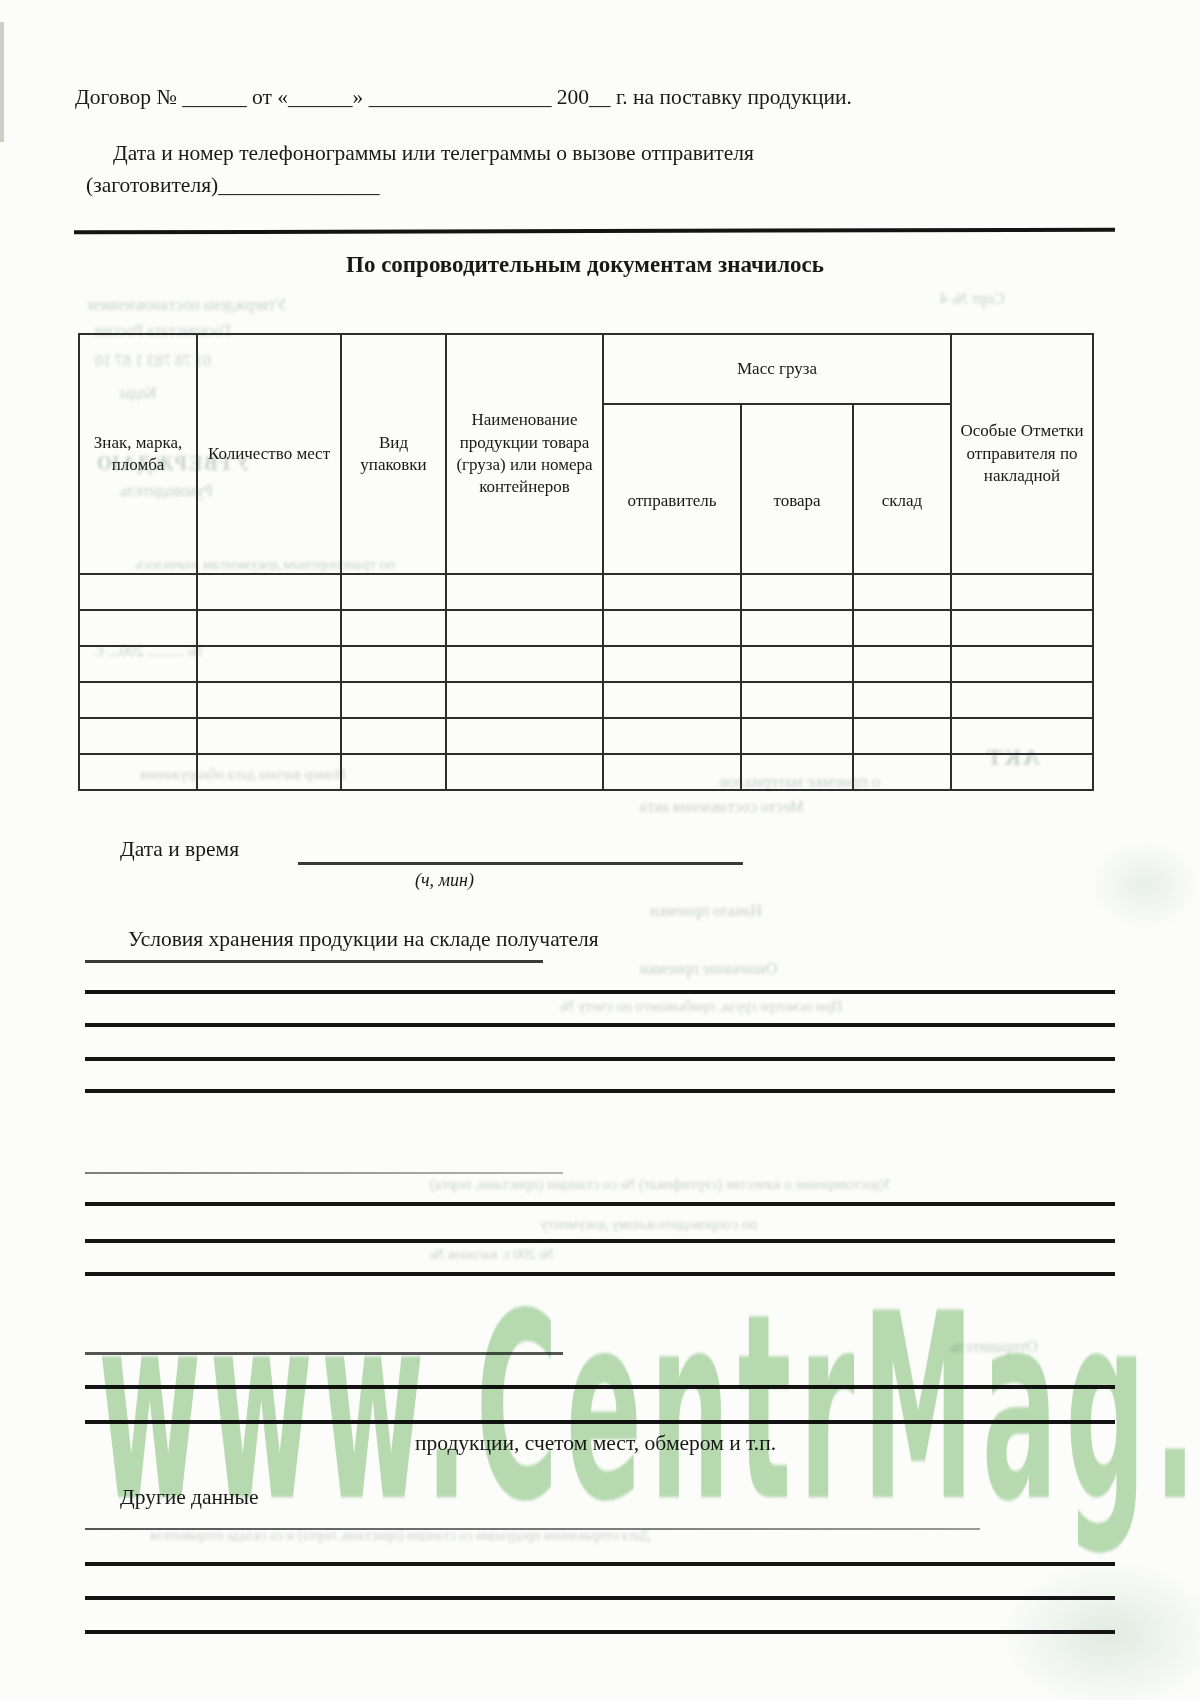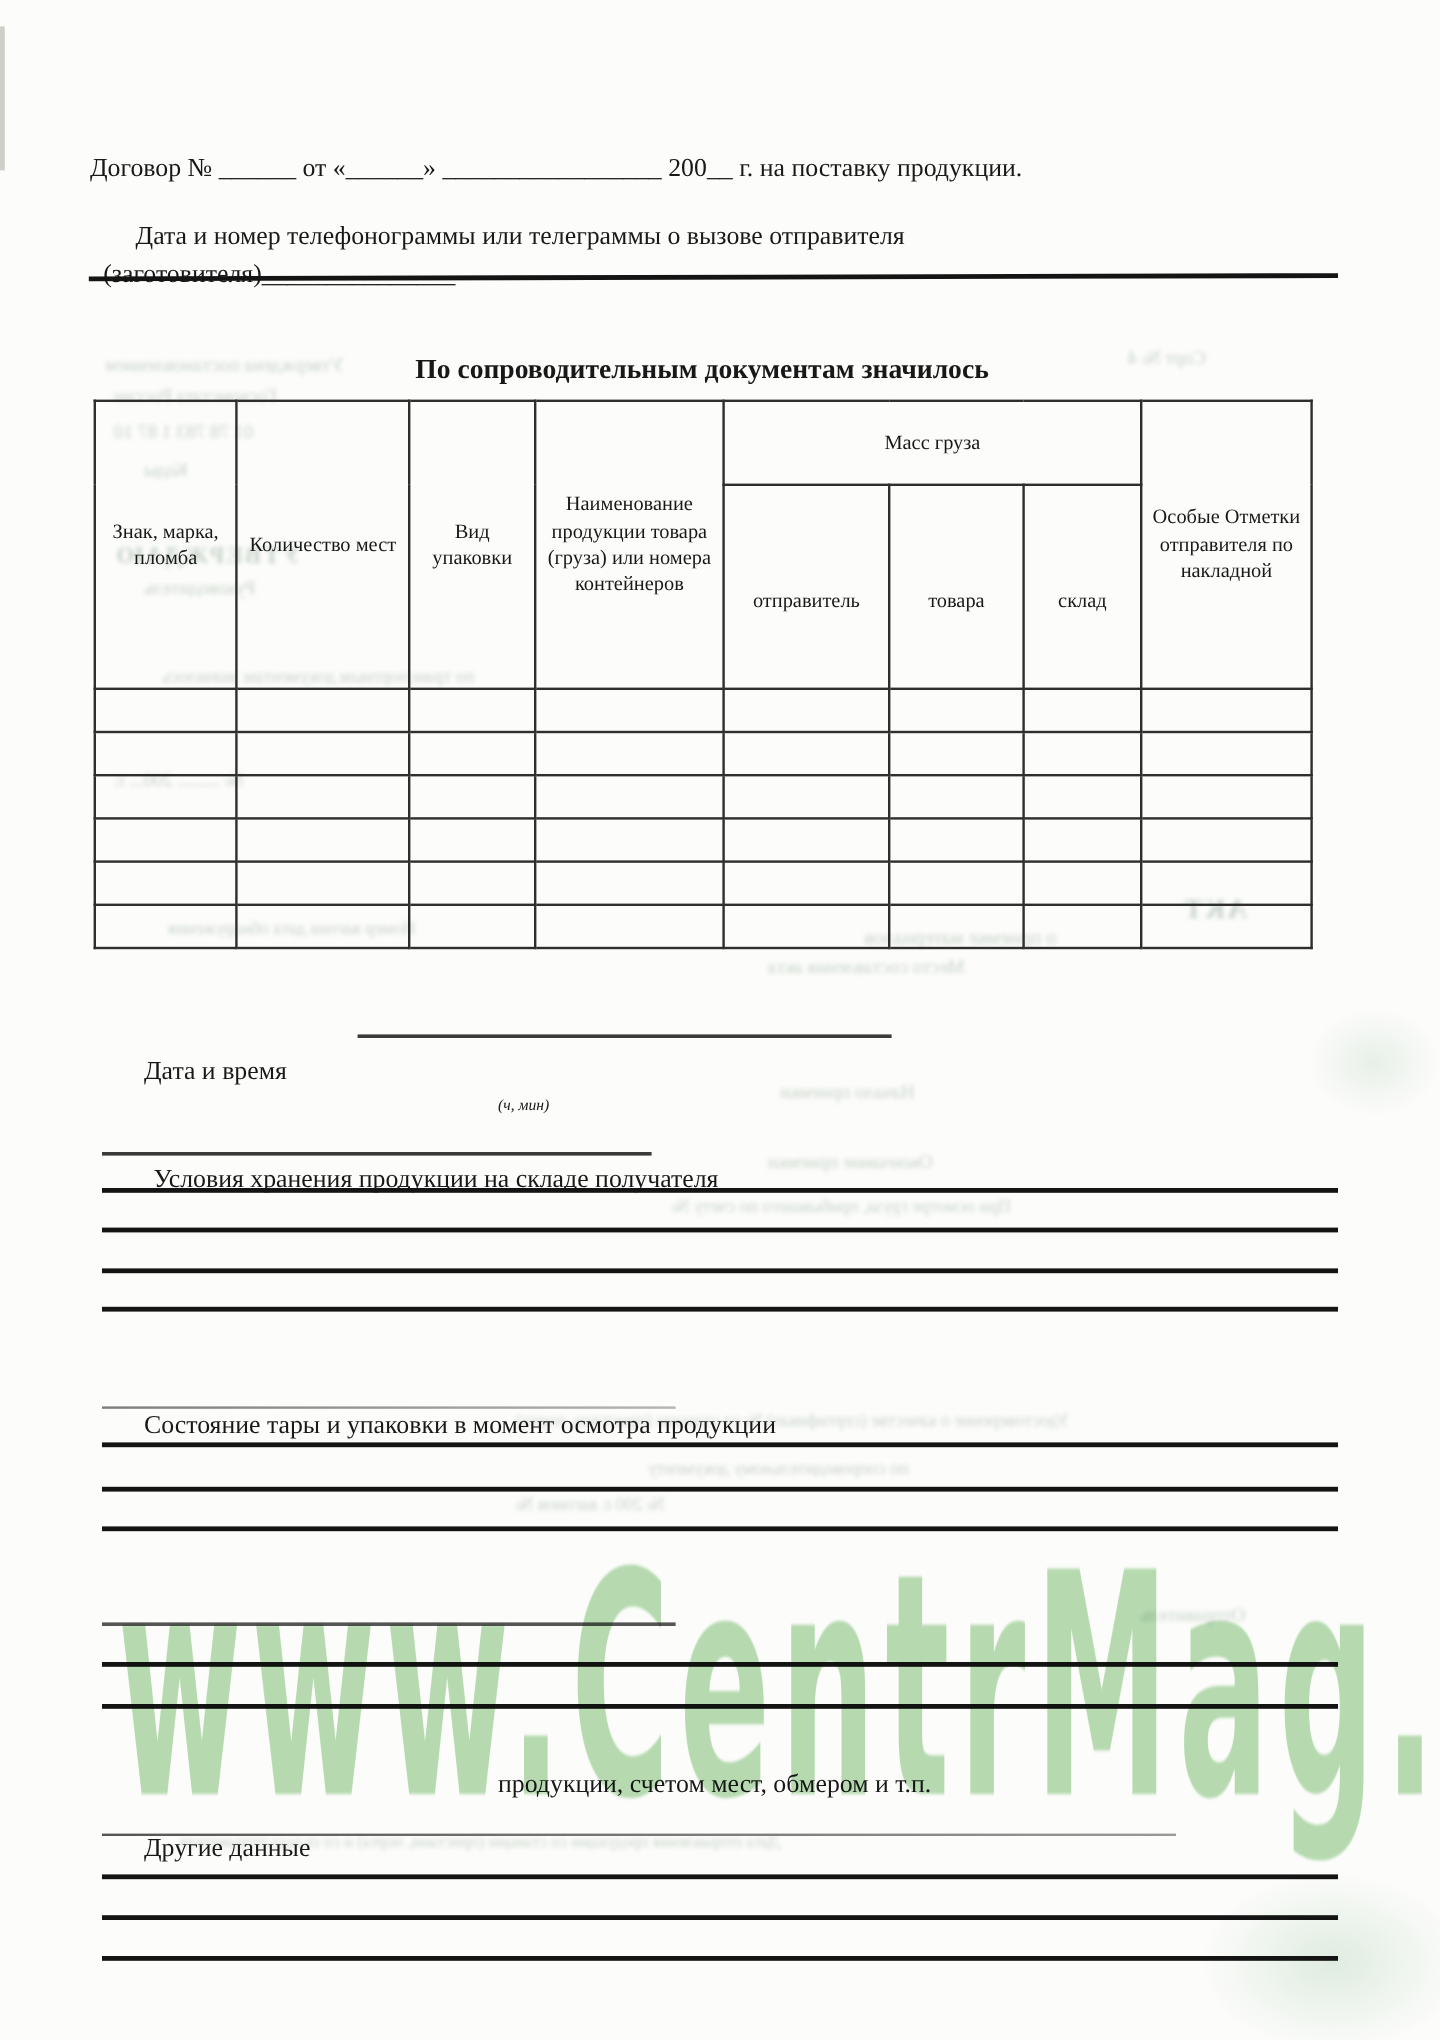--- a/index.html
+++ b/index.html
@@ -5,31 +5,31 @@
   html,body{margin:0;padding:0;background:#e8e8e4;}
   .page{
     position:relative;
     width:1200px;height:1700px;
     margin:0 auto;
     background:#fcfcfa;
     font-family:"Liberation Serif","DejaVu Serif",serif;
     color:#181818;
     overflow:hidden;
   }
-  .abs{position:absolute;white-space:nowrap;margin-top:43px;}
+  .abs{position:absolute;white-space:nowrap;}
   .z2{z-index:2;}
   
   .rule{position:absolute;background:#141414;height:3.5px;z-index:2;}
   .rule.mid{height:2.5px;background:#3a3a3a;}
   .rule.thin{height:2px;background:linear-gradient(to right,#555,#999);}
   .rule.faint{height:2px;background:linear-gradient(to right,#7d7d7d,#b5b5b5);}
   
   .t21{font-size:21.5px;line-height:1.3;}
   .title{font-size:23px;font-weight:bold;text-align:center;}
-  .hint{font-style:italic;font-size:13px;}
+  .hint{font-style:italic;font-size:18px;}
   
   .goods-table{
     position:absolute;left:78px;top:333px;width:1014px;z-index:2;
     border-collapse:collapse;table-layout:fixed;background:transparent;
   }
   .goods-table th,.goods-table td{
     border:2px solid #2e2e2e;
     font-weight:normal;font-size:17px;line-height:1.32;
     text-align:center;vertical-align:middle;padding:2px 5px;
   }
@@ -198,21 +198,20 @@
   <div class="rule mid" style="left:298px;top:862px;width:445px;"></div>
   <div class="abs hint z2" style="left:415px;top:870px;">(ч, мин)</div>
 
   <div class="abs t21 z2" style="left:128px;top:926px;">Условия хранения продукции на складе получателя</div>
   <div class="rule mid" style="left:85px;top:960px;width:458px;"></div>
   <div class="rule" style="left:85px;top:990px;width:1030px;"></div>
   <div class="rule" style="left:85px;top:1023px;width:1030px;"></div>
   <div class="rule" style="left:85px;top:1057px;width:1030px;"></div>
   <div class="rule" style="left:85px;top:1089px;width:1030px;"></div>
 
-  <div class="abs t21 z2" style="left:120px;top:1131px;">Состояние тары и упаковки в момент осмотра продукции</div>
   <div class="rule faint" style="left:85px;top:1172px;width:478px;"></div>
   <div class="rule" style="left:85px;top:1202px;width:1030px;"></div>
   <div class="rule" style="left:85px;top:1239px;width:1030px;"></div>
   <div class="rule" style="left:85px;top:1272px;width:1030px;"></div>
 
   <div class="rule mid" style="left:85px;top:1352px;width:478px;background:#555;"></div>
   <div class="rule" style="left:85px;top:1385px;width:1030px;"></div>
   <div class="rule" style="left:85px;top:1420px;width:1030px;"></div>
   <div class="abs t21 z2" style="left:415px;top:1430px;">продукции, счетом мест, обмером и т.п.</div>
 

